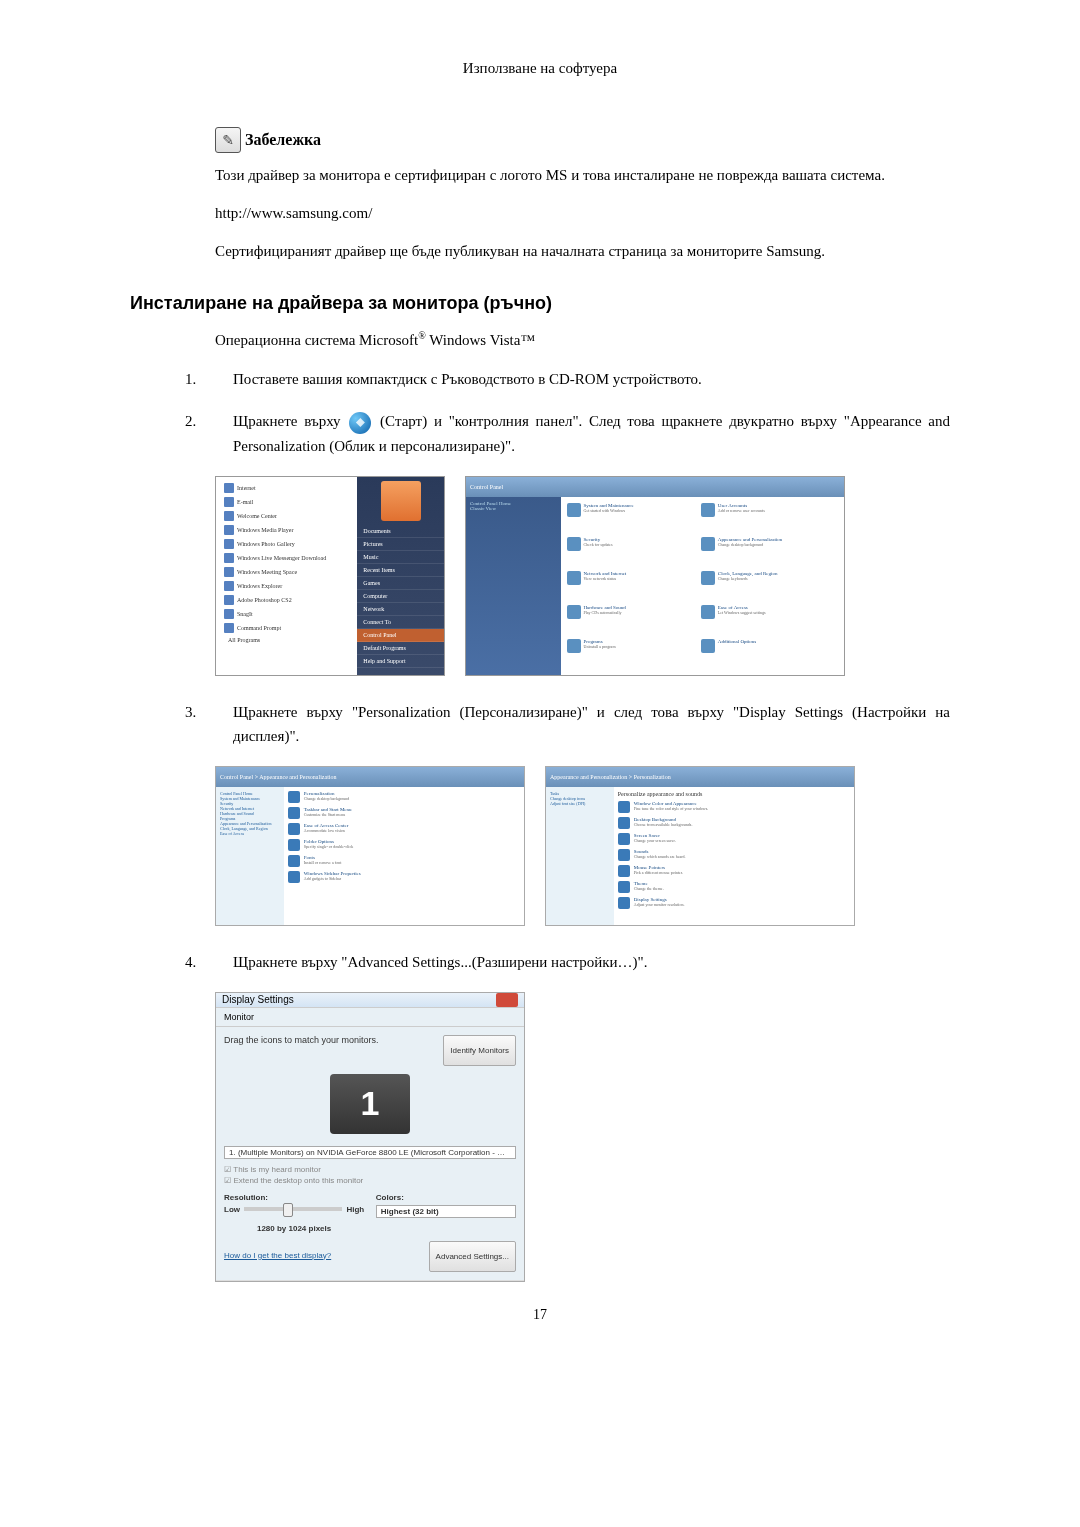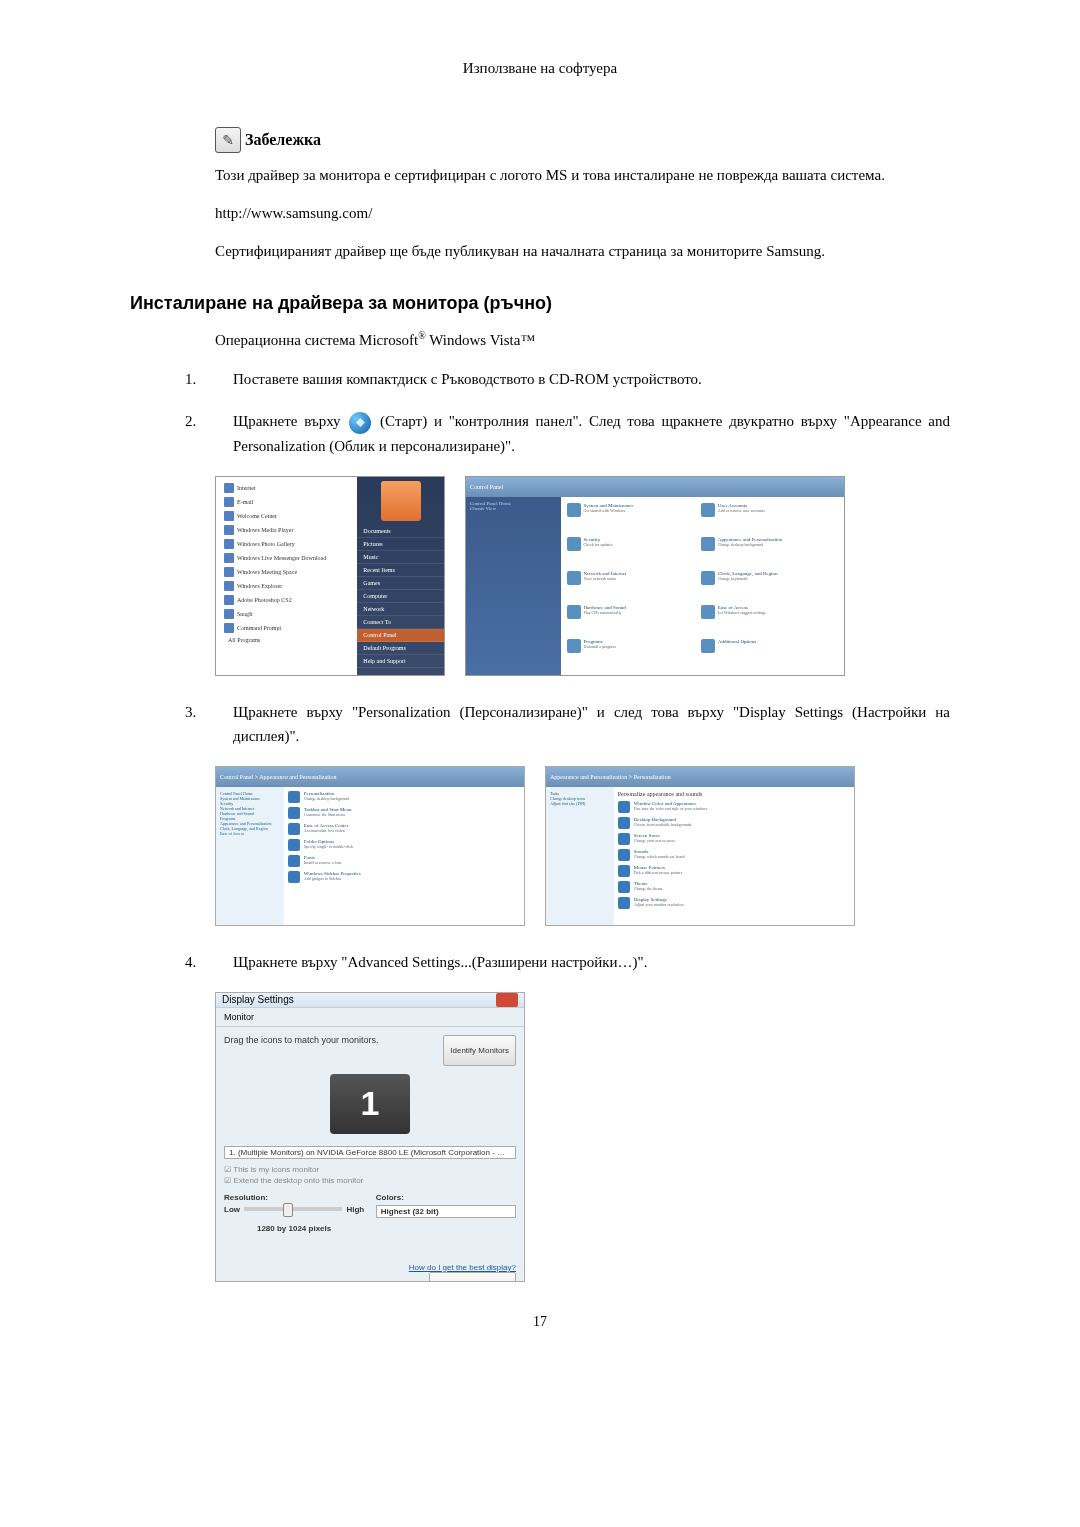--- a/index.html
+++ b/index.html
@@ -403,28 +403,27 @@
       font-size: 9px;
       background: linear-gradient(#fafafa, #e0e0e0);
       border-radius: 2px;
     }
     .ds-btn.disabled {
       color: #aaa;
     }
     .ds-adv-row {
       display: flex;
       justify-content: space-between;
-      align-items: flex-end;
-      margin-top: 20px;
-      flex-direction: column;
+      align-items: flex-start;
+      margin-top: 8px;
     }
     .page-number {
       text-align: center;
       font-size: 14px;
-      margin-top: 32px;
+      margin-top: 25px;
     }
     .sup {
       font-size: 10px;
       vertical-align: super;
     }
   </style>
 </head>
 <body>
 
 <div class="page-header">
@@ -698,21 +697,21 @@
     <div class="ds-tab">Monitor</div>
     <div class="ds-body">
       <div class="ds-drag-line">
         <span>Drag the icons to match your monitors.</span>
         <span class="ds-identify">Identify Monitors</span>
       </div>
       <div class="ds-monitor-box">
         <span>1</span>
       </div>
       <div class="ds-select">1. (Multiple Monitors) on NVIDIA GeForce 8800 LE (Microsoft Corporation - …</div>
-      <div class="ds-check">☑ <span>This is my icons monitor</span></div>
+      <div class="ds-check">☑ <span>This is my heard monitor</span></div>
       <div class="ds-check">☑ <span>Extend the desktop onto this monitor</span></div>
       <div class="ds-row">
         <div class="ds-col">
           <div>Resolution:</div>
           <div class="ds-slider-row">
             <span>Low</span>
             <div class="ds-slider"></div>
             <span>High</span>
           </div>
           <div class="ds-res-label">1280 by 1024 pixels</div>

